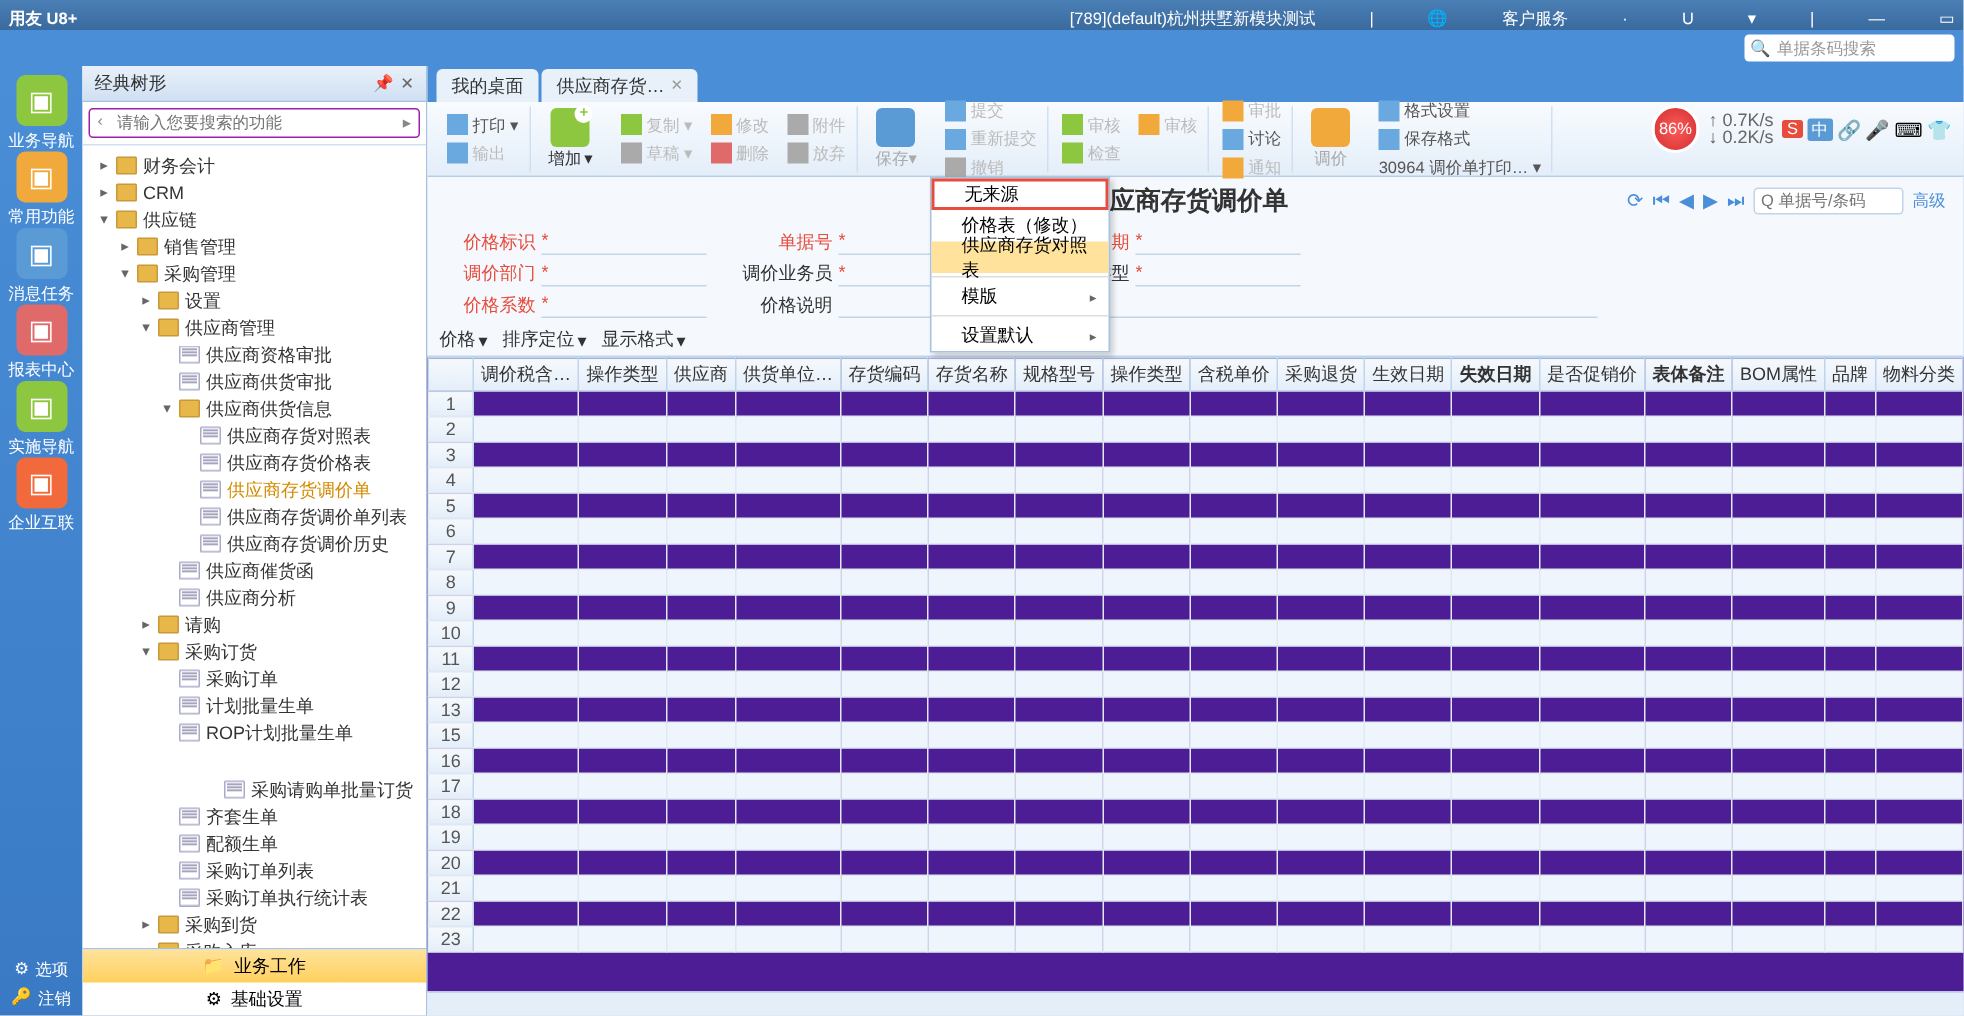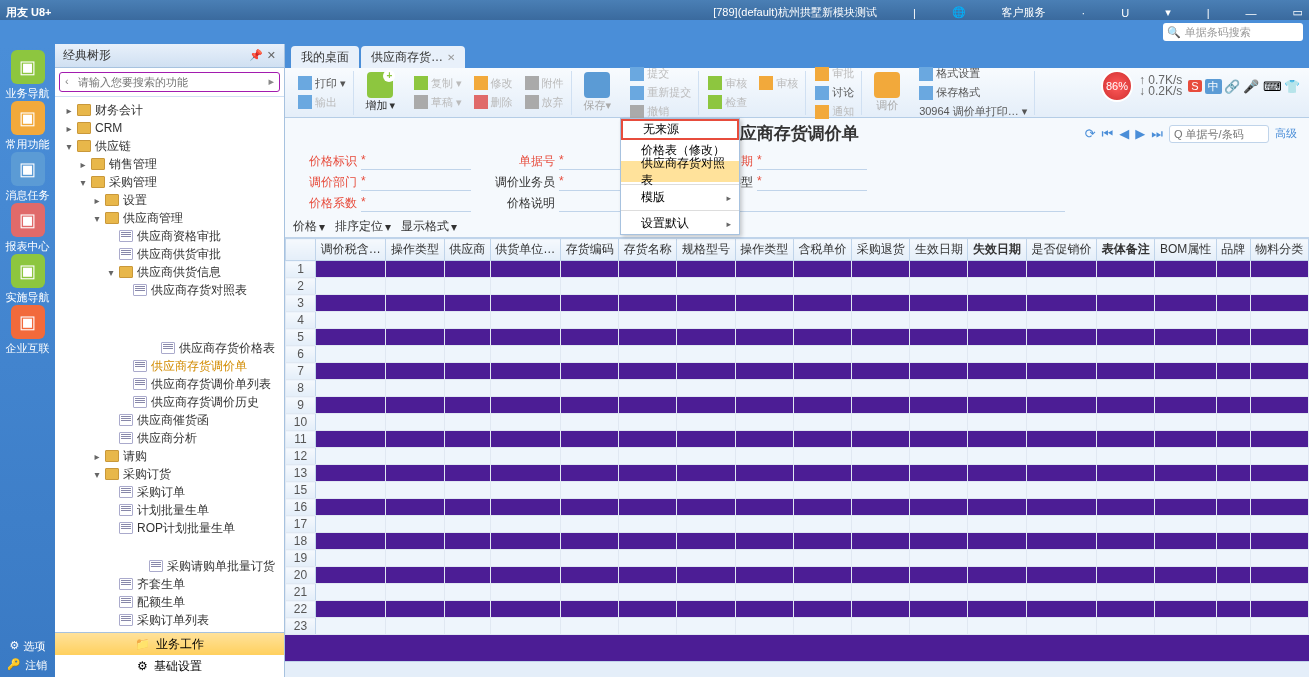--- a/index.html
+++ b/index.html
@@ -273,21 +273,21 @@
         <div class="tree-node" style="padding-left: 50px;">
           <span class="tree-toggle">▾</span>
           <span class="tree-icon folder"></span>
           <span>供应商供货信息</span>
         </div>
         <div class="tree-node" style="padding-left: 64px;">
           <span class="tree-toggle"></span>
           <span class="tree-icon doc"></span>
           <span>供应商存货对照表</span>
         </div>
-        <div class="tree-node" style="padding-left: 92px; margin-top: 40px;">
+        <div class="tree-node" style="padding-left: 64px;">
           <span class="tree-toggle"></span>
           <span class="tree-icon doc"></span>
           <span>供应商存货价格表</span>
         </div>
         <div class="tree-node active" style="padding-left: 64px;">
           <span class="tree-toggle"></span>
           <span class="tree-icon doc"></span>
           <span>供应商存货调价单</span>
         </div>
         <div class="tree-node" style="padding-left: 64px;">

